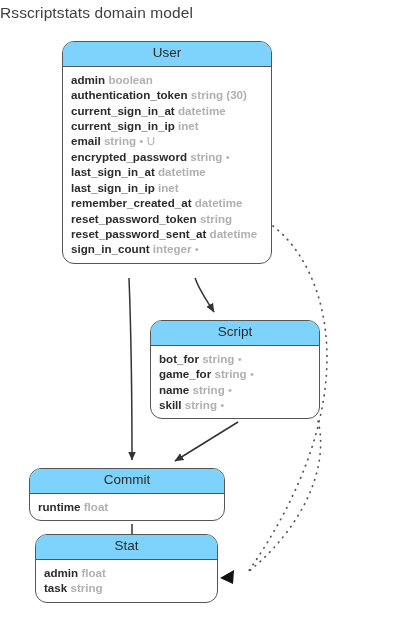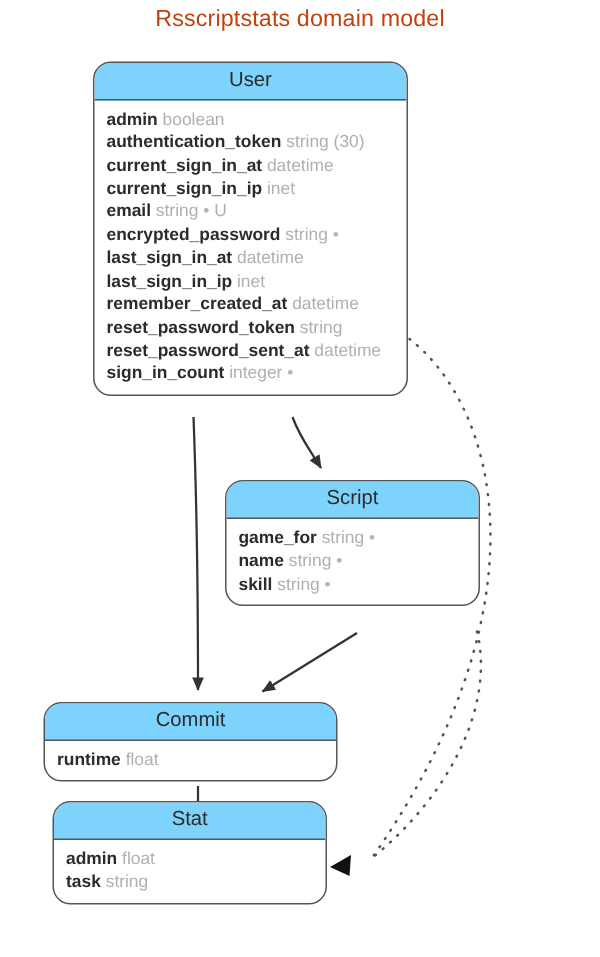--- a/index.html
+++ b/index.html
@@ -14,23 +14,23 @@
     overflow: hidden;
     font-family: "Liberation Sans", sans-serif;
     color: #1a1a1a;
   }
 
   #diagram-title {
     position: absolute;
     top: 4px;
     left: 0;
     width: 400px;
-    text-align: center;
+    text-align: left;
     font-size: 15.5px;
-    color: #c2410c;
+    color: #404040;
     letter-spacing: 0.1px;
   }
 
   
   #connector-layer {
     position: absolute;
     top: 0;
     left: 0;
     width: 400px;
     height: 638px;
@@ -66,21 +66,21 @@
     white-space: nowrap;
   }
 
   .attr-name {
     font-weight: bold;
     color: #2b2b2b;
   }
 
   .attr-type {
     color: #b0b0b0;
-    font-weight: normal;
+    font-weight: bold;
     margin-top: 16px;
   }
 
   .attr-flag {
     color: #b0b0b0;
     font-weight: normal;
   }
 
   .attr-bullet {
     color: #b5b5b5;
@@ -208,20 +208,26 @@
       <span class="attr-flag"></span>
     </div>
 
   </div>
 </div>
 
 <div class="entity" id="entity-script">
   <div class="entity-header">Script</div>
   <div class="entity-body">
 
+    <div class="attr-row">
+      <span class="attr-name">bot_for</span>
+      <span class="attr-type">string</span>
+      <span class="attr-bullet">•</span>
+      <span class="attr-flag"></span>
+    </div>
 
     <div class="attr-row">
       <span class="attr-name">game_for</span>
       <span class="attr-type">string</span>
       <span class="attr-bullet">•</span>
       <span class="attr-flag"></span>
     </div>
 
     <div class="attr-row">
       <span class="attr-name">name</span>

